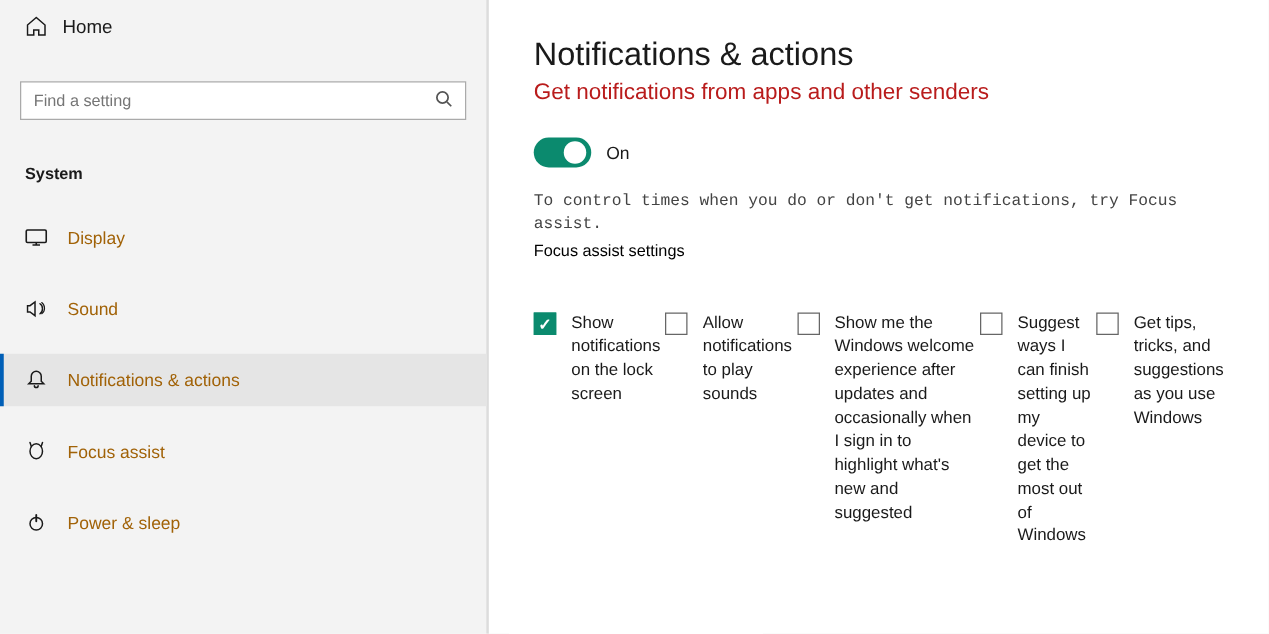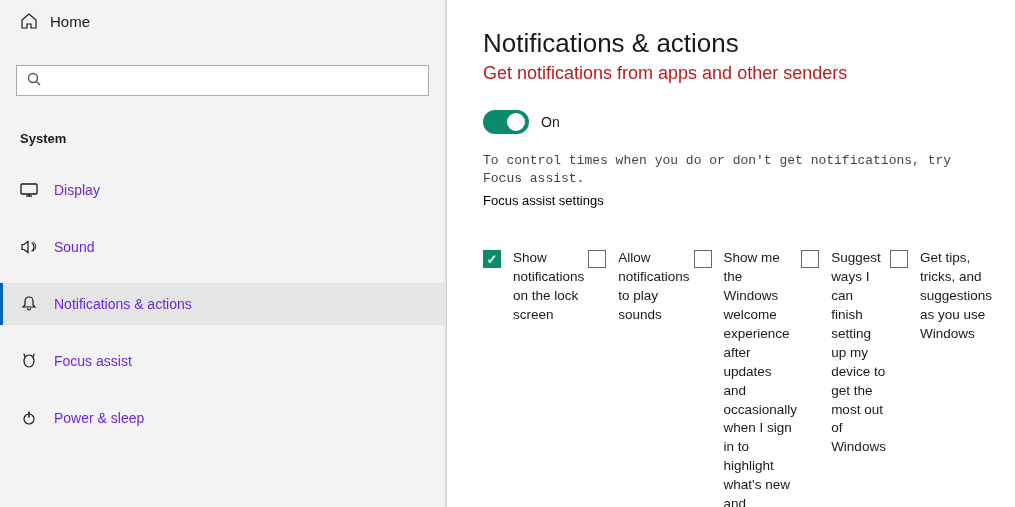--- a/index.html
+++ b/index.html
@@ -9,21 +9,21 @@
       display: flex;
       height: 507px;
       width: 1015px;
       overflow: hidden;
       font-size: 14px;
       color: #1a1a1a;
     }
 
     
     .sidebar {
-      width: 446px;
+      width: 390px;
       background: #f3f3f3;
       display: flex;
       flex-direction: column;
       padding: 0;
       border-right: 1px solid #e0e0e0;
       flex-shrink: 0;
       gap: 15px;
     }
 
     .sidebar-home {
@@ -69,21 +69,21 @@
       color: #1a1a1a;
     }
 
     .sidebar-item {
       display: flex;
       align-items: center;
       padding: 12px 20px;
       cursor: pointer;
       gap: 16px;
       font-size: 14px;
-      color: #6d28d9;
+      color: #a16207;
     }
     .sidebar-item.active {
       background: #e5e5e5;
       border-left: 3px solid #005fb7;
       padding-left: 17px;
     }
     .sidebar-icon {
       width: 18px;
       height: 18px;
       display: flex;
@@ -228,20 +228,21 @@
   <div class="sidebar-home">
     <div class="sidebar-icon">
       <svg width="16" height="16" viewBox="0 0 16 16" fill="none">
         <path d="M8 1L1 7v8h5v-4h4v4h5V7L8 1z" stroke="#1a1a1a" stroke-width="1.2" fill="none"></path>
       </svg>
     </div>
     <span>Home</span>
   </div>
 
   <div class="sidebar-search">
+    <input type="text" placeholder="Find a setting" style="">
     <button class="search-icon-btn">
       <svg width="14" height="14" viewBox="0 0 14 14" fill="none">
         <circle cx="6" cy="6" r="4.5" stroke="#555" stroke-width="1.4"></circle>
         <line x1="9.5" y1="9.5" x2="13" y2="13" stroke="#555" stroke-width="1.4"></line>
       </svg>
     </button>
   </div>
 
   <div class="sidebar-section-title">System</div>
 

